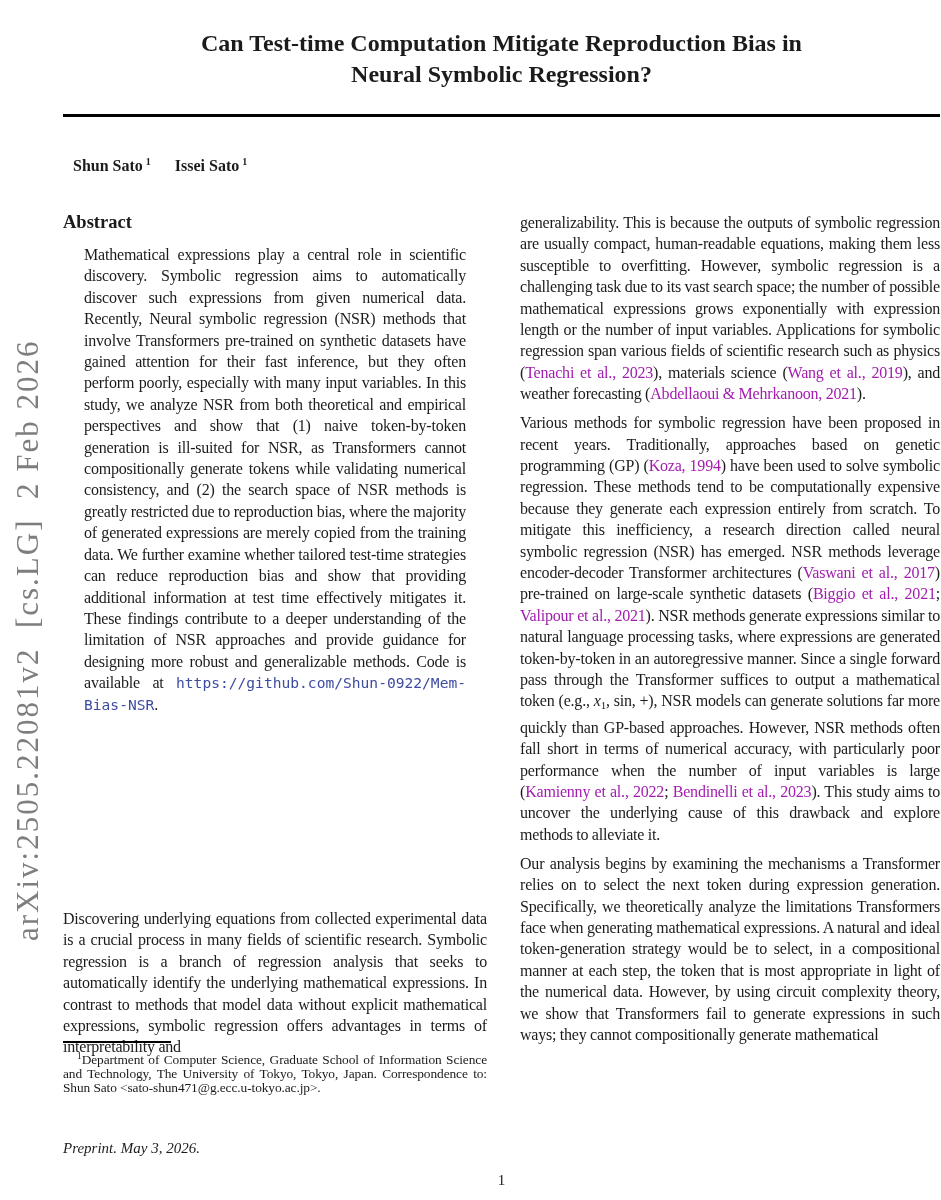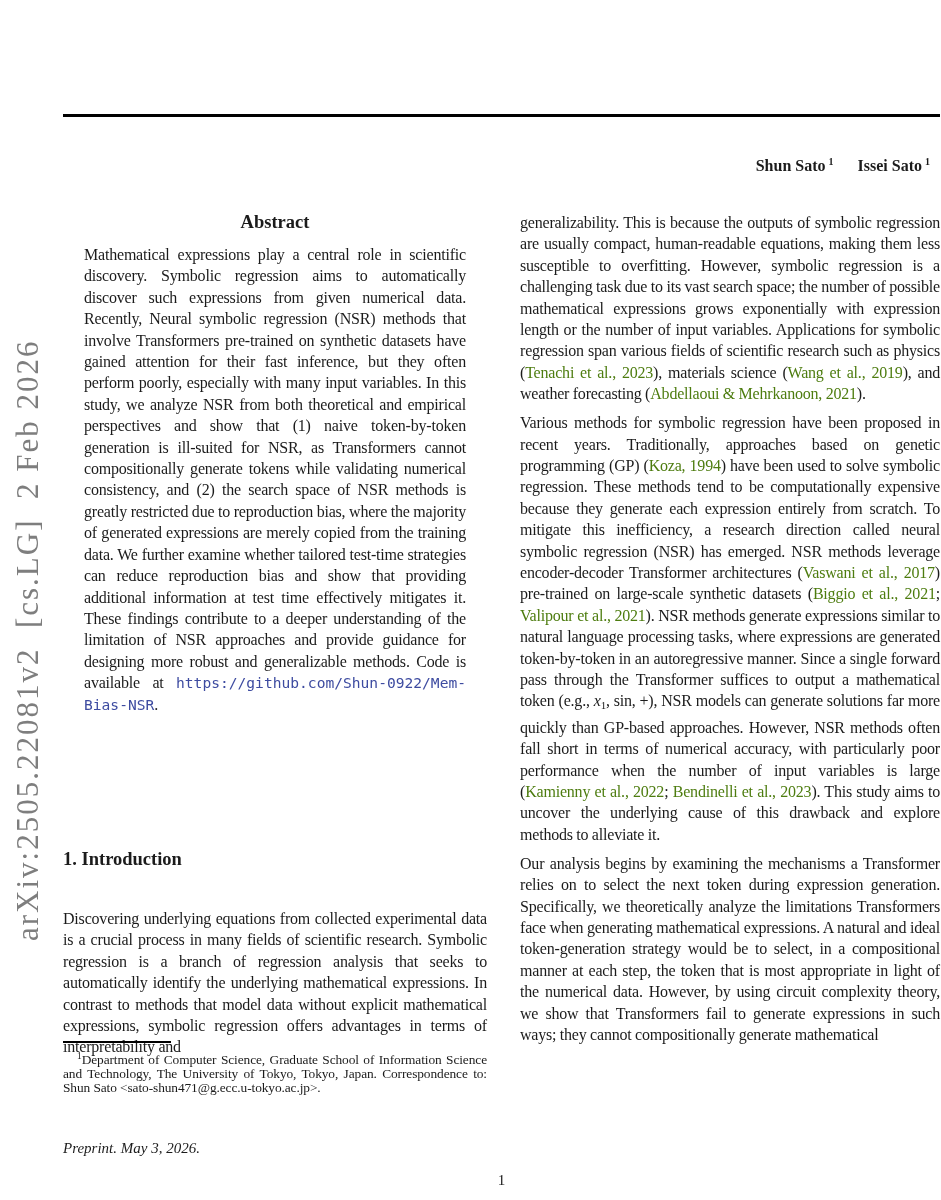--- a/index.html
+++ b/index.html
@@ -41,21 +41,21 @@
     top: 114px;
     width: 877px;
     height: 3px;
     background: #000000;
   }
   .authors {
     position: absolute;
     left: 63px;
     top: 156px;
     width: 877px;
-    text-align: right;
+    text-align: left;
     font-weight: bold;
     font-size: 16px;
   }
   .author { display: inline-block; margin: 0 10px; }
   .author .aff-sup {
     font-size: 10px;
     vertical-align: 6px;
     margin-left: 3px;
     font-weight: bold;
   }
@@ -66,21 +66,20 @@
     top: 212px;
     width: 424px;
   }
   .col-right {
     position: absolute;
     left: 520px;
     top: 212px;
     width: 420px;
   }
   .abstract-heading {
-    text-align: center;
     font-weight: bold;
     font-size: 18.5px;
     margin: 0 0 11px 0;
   }
   .abstract-body {
     margin: 0 21px;
   }
   p.body-par {
     margin: 0 0 7.5px 0;
     font-size: 16px;
@@ -135,55 +134,58 @@
   .page-number {
     position: absolute;
     left: 63px;
     top: 1172px;
     width: 877px;
     text-align: center;
     font-size: 15px;
   }
   
   .seg-plain {}
-  .seg-cite { color: #4d7c0f; }
+  .seg-cite { color: #a21caf; }
   .seg-link {
     color: #3d4ba0;
     font-family: "DejaVu Sans Mono", monospace;
     font-size: 14.6px;
     letter-spacing: 0;
     overflow-wrap: anywhere;
   }
   .seg-mi { font-style: italic; }
   .seg-msub { font-size: 11px; vertical-align: -3px; }
   .seg-sup { font-size: 9.5px; vertical-align: 5px; }
 </style>
 </head>
 <body>
 
 <div class="page">
 
   <div class="arxiv-banner">arXiv:2505.22081v2  [cs.LG]  2 Feb 2026</div>
 
+  <div class="title-block">
+    <div>Can Test-time Computation Mitigate Reproduction Bias in</div>
+    <div>Neural Symbolic Regression?</div>
+  </div>
 
   <div class="title-rule"></div>
 
   <div class="authors">
     <span class="author"><span>Shun Sato</span><span class="aff-sup">1</span></span>
     <span class="author"><span>Issei Sato</span><span class="aff-sup">1</span></span>
   </div>
 
   <div class="col-left">
     <div class="abstract-heading">Abstract</div>
     <div class="abstract-body">
       <p class="body-par"><span class="seg-plain">Mathematical expressions play a central role in scientific discovery.  Symbolic regression aims to automatically discover such expressions from given numerical data. Recently, Neural symbolic regression (NSR) methods that involve Transformers pre-trained on synthetic datasets have gained attention for their fast inference, but they often perform poorly, especially with many input variables. In this study, we analyze NSR from both theoretical and empirical perspectives and show that (1) naive token-by-token generation is ill-suited for NSR, as Transformers cannot compositionally generate tokens while validating numerical consistency, and (2) the search space of NSR methods is greatly restricted due to reproduction bias, where the majority of generated expressions are merely copied from the training data. We further examine whether tailored test-time strategies can reduce reproduction bias and show that providing additional information at test time effectively mitigates it. These findings contribute to a deeper understanding of the limitation of NSR approaches and provide guidance for designing more robust and generalizable methods. Code is available at </span><span class="seg-link">https://github.com/Shun-0922/Mem-Bias-NSR</span><span class="seg-plain">.</span></p>
     </div>
   </div>
 
-  <div class="section-heading">1. Introduction</div>
 
   <div class="intro-body">
     <p class="body-par"><span class="seg-plain">Discovering underlying equations from collected experimental data is a crucial process in many fields of scientific research.  Symbolic regression is a branch of regression analysis that seeks to automatically identify the underlying mathematical expressions. In contrast to methods that model data without explicit mathematical expressions, symbolic regression offers advantages in terms of interpretability and</span></p>
   </div>
 
   <div class="col-right">
     <p class="body-par"><span class="seg-plain">generalizability.  This is because the outputs of symbolic regression are usually compact, human-readable equations, making them less susceptible to overfitting. However, symbolic regression is a challenging task due to its vast search space; the number of possible mathematical expressions grows exponentially with expression length or the number of input variables.  Applications for symbolic regression span various fields of scientific research such as physics (</span><span class="seg-cite">Tenachi et al., 2023</span><span class="seg-plain">), materials science (</span><span class="seg-cite">Wang et al., 2019</span><span class="seg-plain">), and weather forecasting (</span><span class="seg-cite">Abdellaoui &amp; Mehrkanoon, 2021</span><span class="seg-plain">).</span></p>
     <p class="body-par"><span class="seg-plain">Various methods for symbolic regression have been proposed in recent years.  Traditionally, approaches based on genetic programming (GP) (</span><span class="seg-cite">Koza, 1994</span><span class="seg-plain">) have been used to solve symbolic regression.  These methods tend to be computationally expensive because they generate each expression entirely from scratch.  To mitigate this inefficiency, a research direction called neural symbolic regression (NSR) has emerged.  NSR methods leverage encoder-decoder Transformer architectures (</span><span class="seg-cite">Vaswani et al., 2017</span><span class="seg-plain">) pre-trained on large-scale synthetic datasets (</span><span class="seg-cite">Biggio et al., 2021</span><span class="seg-plain">; </span><span class="seg-cite">Valipour et al., 2021</span><span class="seg-plain">). NSR methods generate expressions similar to natural language processing tasks, where expressions are generated token-by-token in an autoregressive manner. Since a single forward pass through the Transformer suffices to output a mathematical token (e.g., </span><span class="seg-mi">x</span><span class="seg-msub">1</span><span class="seg-plain">, sin, +), NSR models can generate solutions far more quickly than GP-based approaches.  However, NSR methods often fall short in terms of numerical accuracy, with particularly poor performance when the number of input variables is large (</span><span class="seg-cite">Kamienny et al., 2022</span><span class="seg-plain">; </span><span class="seg-cite">Bendinelli et al., 2023</span><span class="seg-plain">). This study aims to uncover the underlying cause of this drawback and explore methods to alleviate it.</span></p>
     <p class="body-par"><span class="seg-plain">Our analysis begins by examining the mechanisms a Transformer relies on to select the next token during expression generation. Specifically, we theoretically analyze the limitations Transformers face when generating mathematical expressions. A natural and ideal token-generation strategy would be to select, in a compositional manner at each step, the token that is most appropriate in light of the numerical data. However, by using circuit complexity theory, we show that Transformers fail to generate expressions in such ways; they cannot compositionally generate mathematical</span></p>
   </div>

